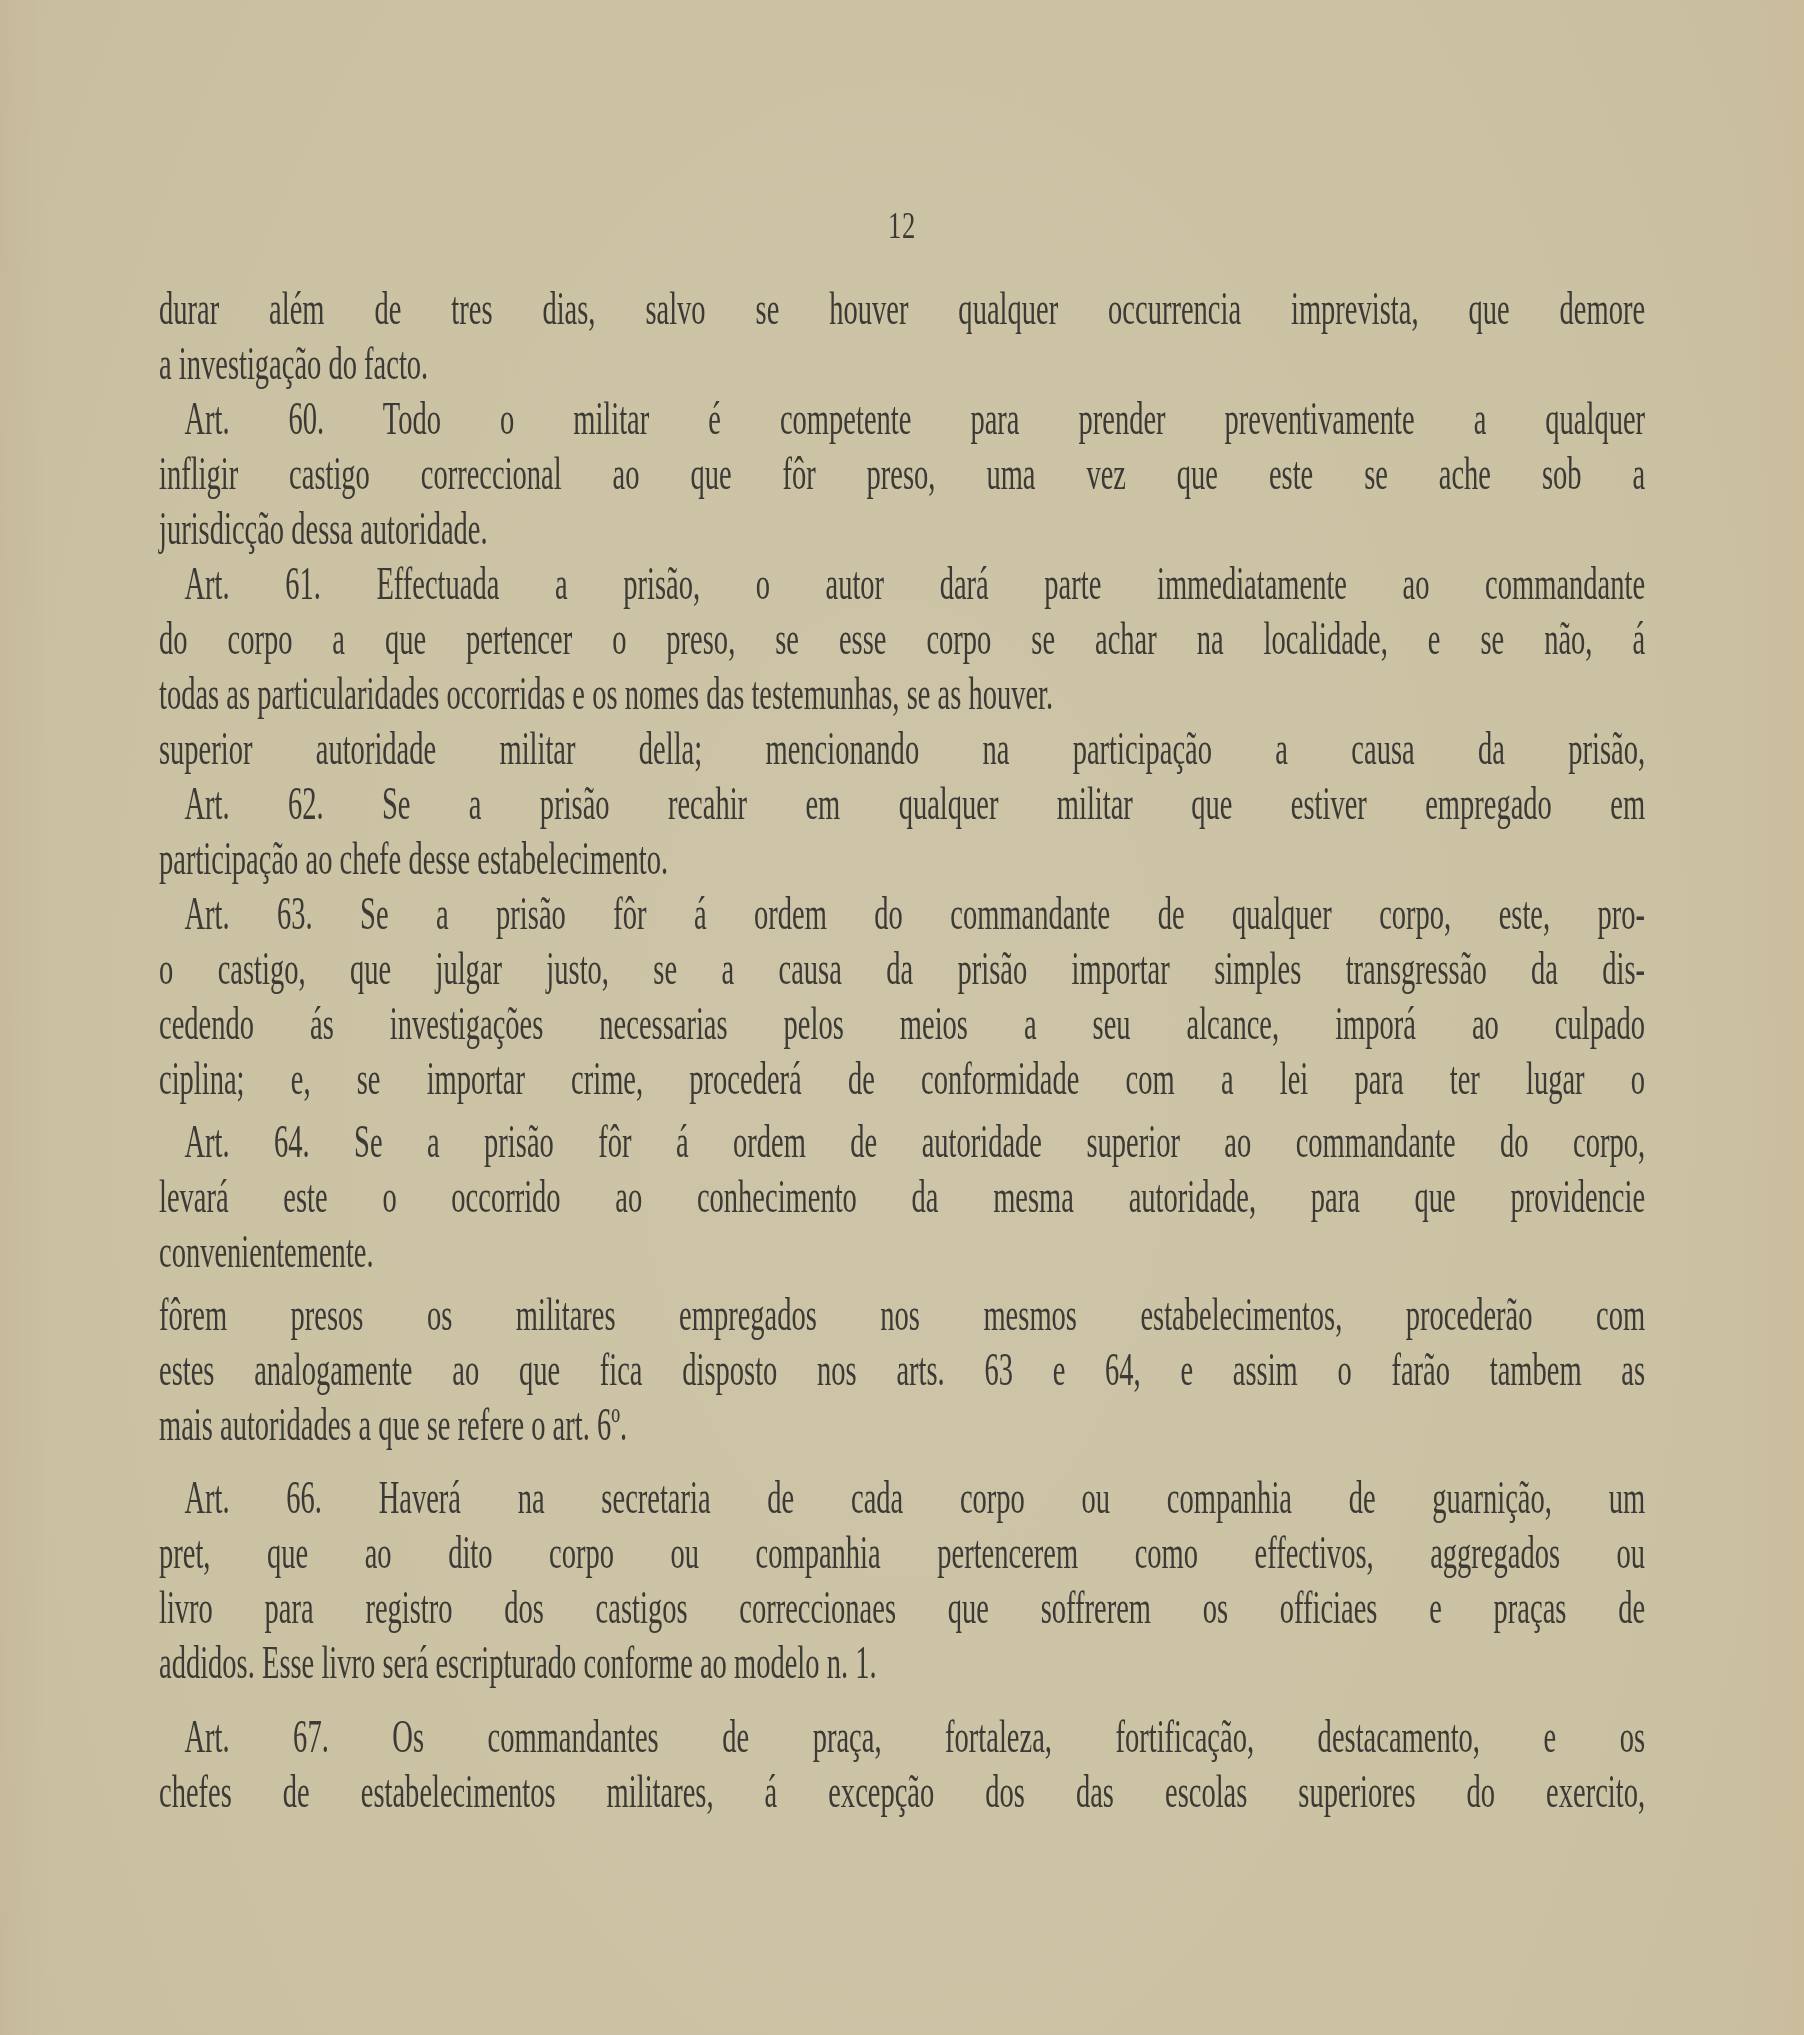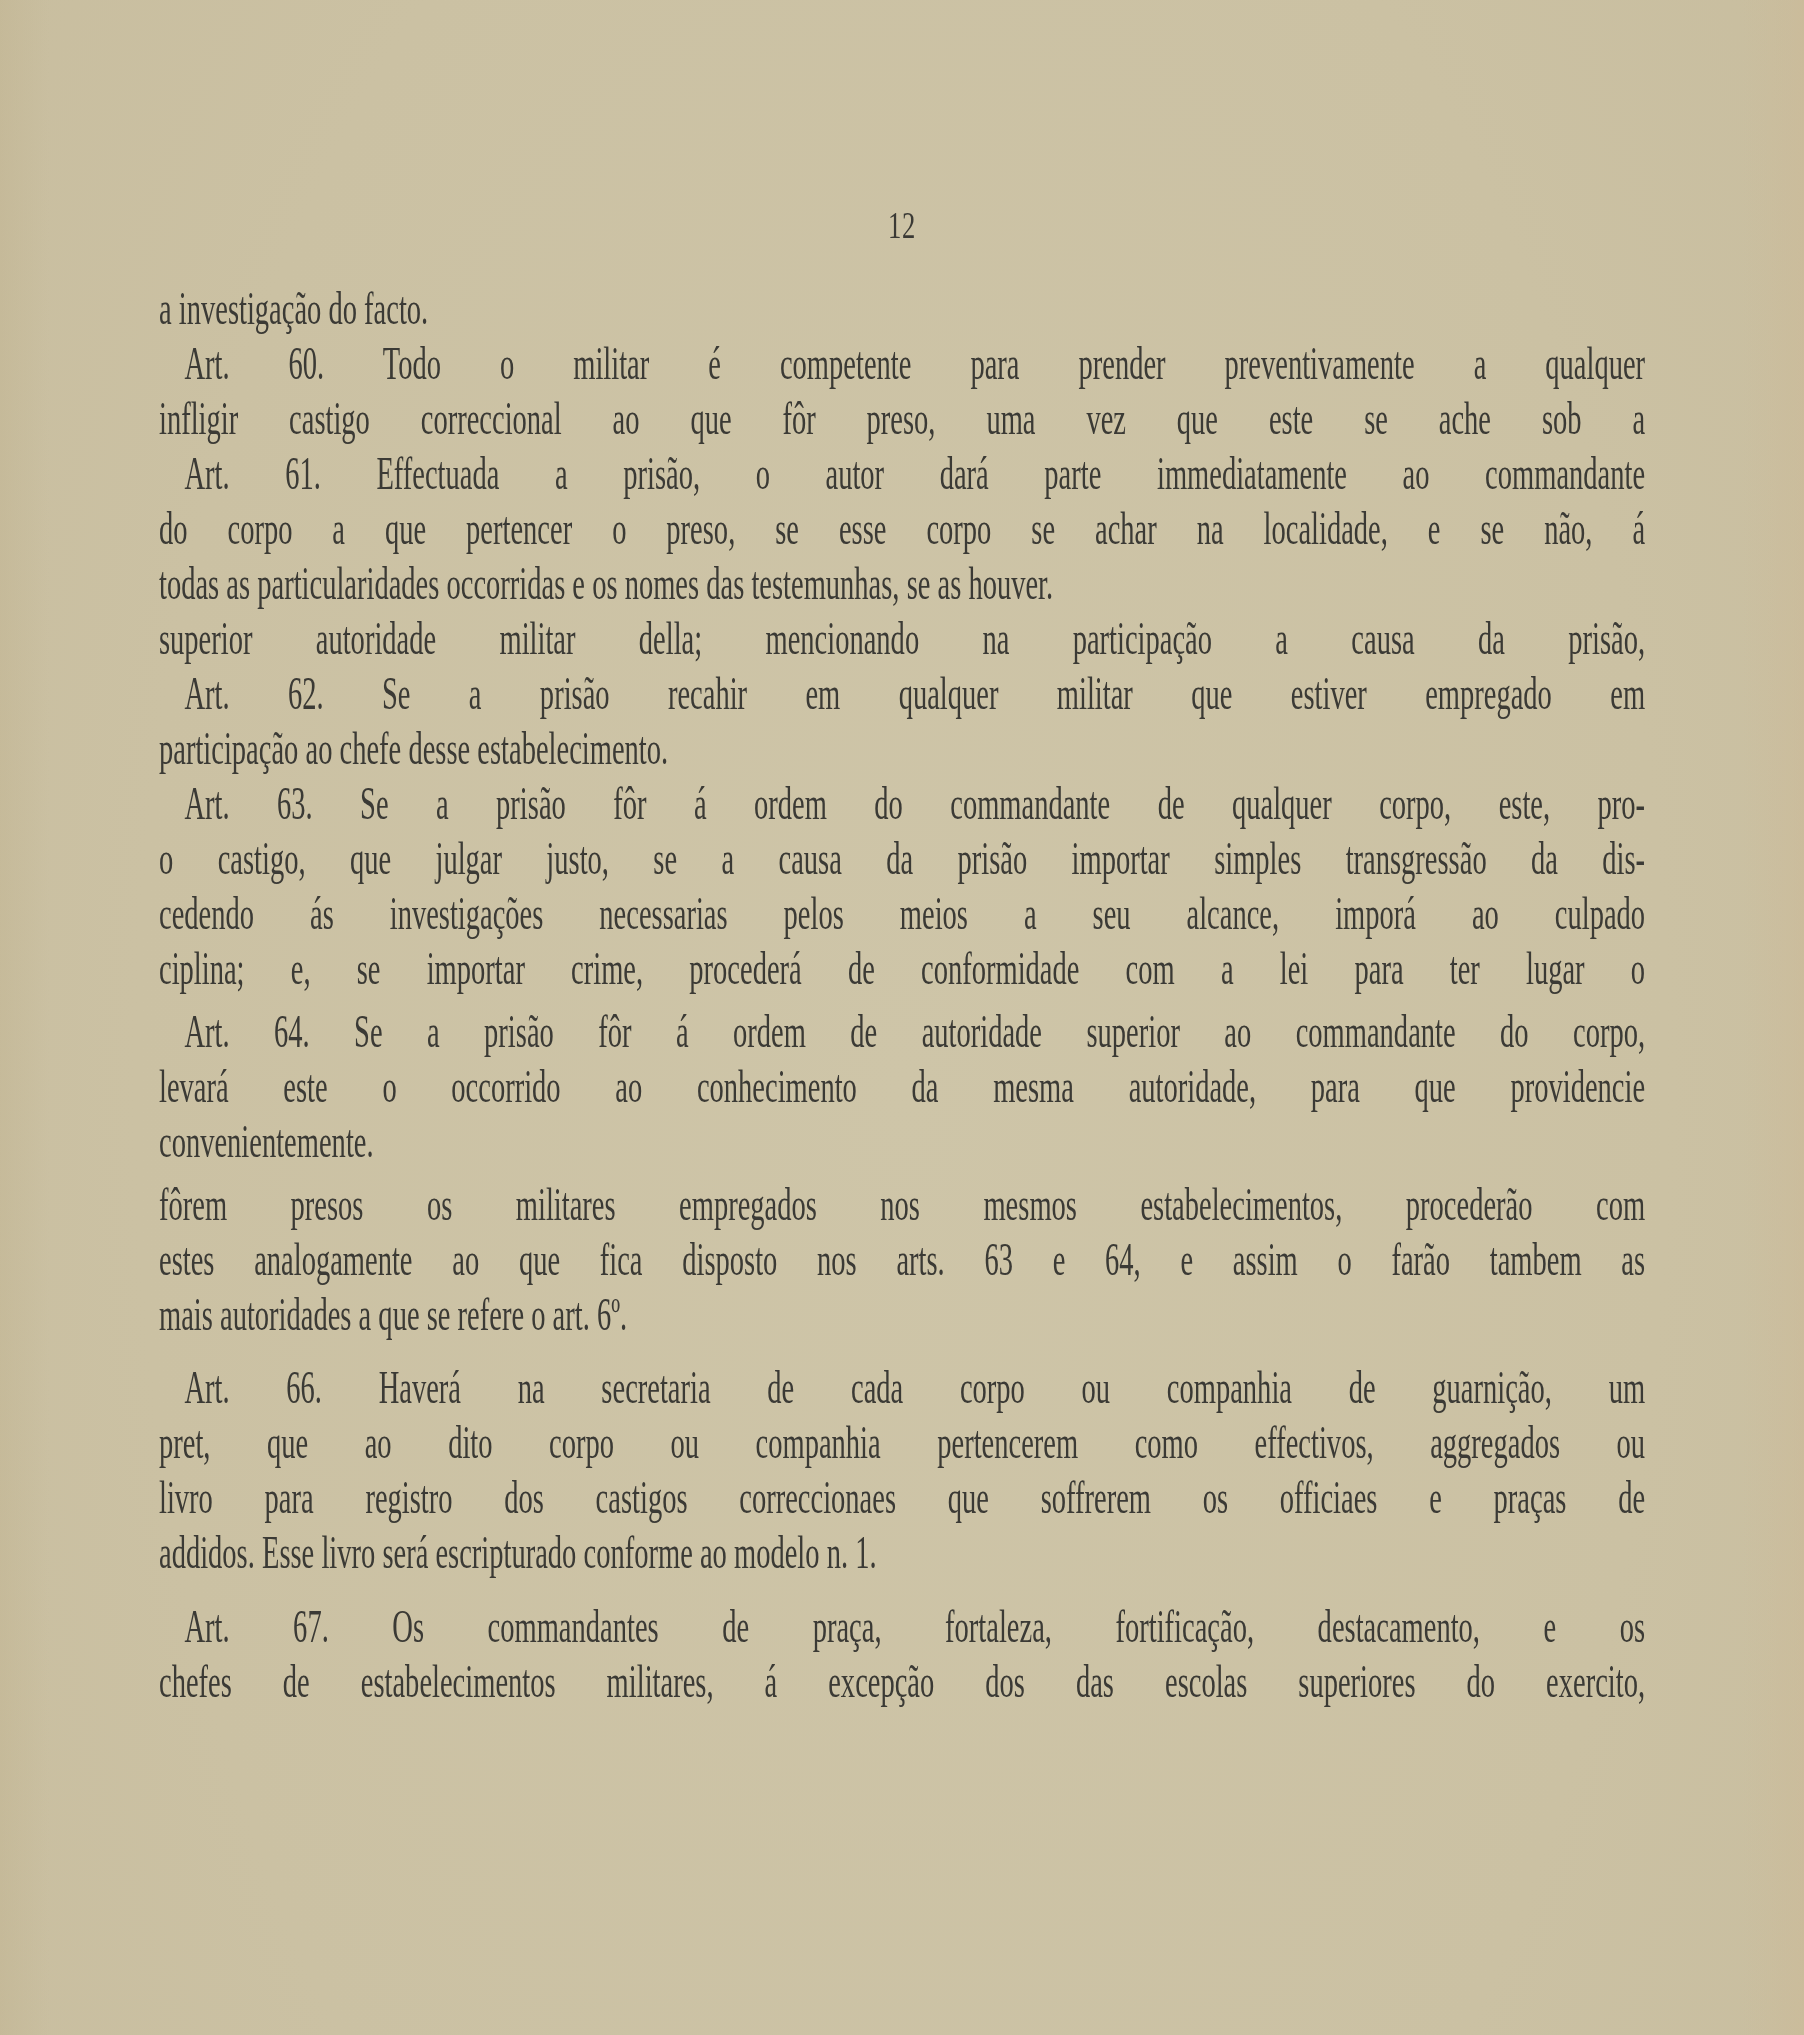--- a/index.html
+++ b/index.html
@@ -39,25 +39,27 @@
   .gap-small { height: 8.1px; }
   .gap-med { height: 18.3px; }
 </style>
 </head>
 <body>
 
 <div class="page-number">12</div>
 
 <div class="text-block" id="text-block">
     <div class="para">
+      <div class="line"><span class="inner">durar além de tres dias, salvo se houver qualquer occurrencia imprevista, que demore</span></div>
       <div class="line last"><span class="inner">a investigação do facto.</span></div>
     </div>
     <div class="para">
       <div class="line"><span class="inner" style="padding-left: 41px; box-sizing: border-box;">Art. 60. Todo o militar é competente para prender preventivamente a qualquer</span></div>
       <div class="line"><span class="inner">infligir castigo correccional ao que fôr preso, uma vez que este se ache sob a</span></div>
+      <div class="line last"><span class="inner">jurisdicção dessa autoridade.</span></div>
     </div>
     <div class="para">
       <div class="line"><span class="inner" style="padding-left: 41px; box-sizing: border-box;">Art. 61. Effectuada a prisão, o autor dará parte immediatamente ao commandante</span></div>
       <div class="line"><span class="inner">do corpo a que pertencer o preso, se esse corpo se achar na localidade, e se não, á</span></div>
       <div class="line last"><span class="inner">todas as particularidades occorridas e os nomes das testemunhas, se as houver.</span></div>
       <div class="line"><span class="inner">superior autoridade militar della; mencionando na participação a causa da prisão,</span></div>
     </div>
     <div class="para">
       <div class="line"><span class="inner" style="padding-left: 41px; box-sizing: border-box;">Art. 62. Se a prisão recahir em qualquer militar que estiver empregado em</span></div>
       <div class="line last"><span class="inner">participação ao chefe desse estabelecimento.</span></div>

